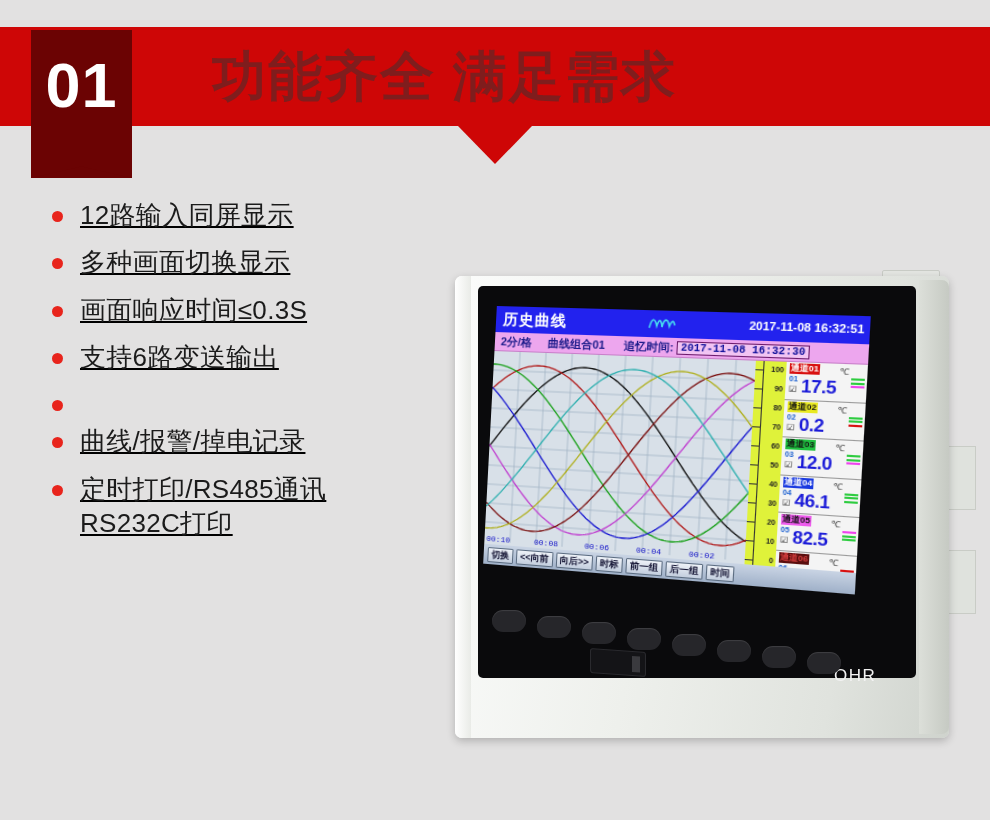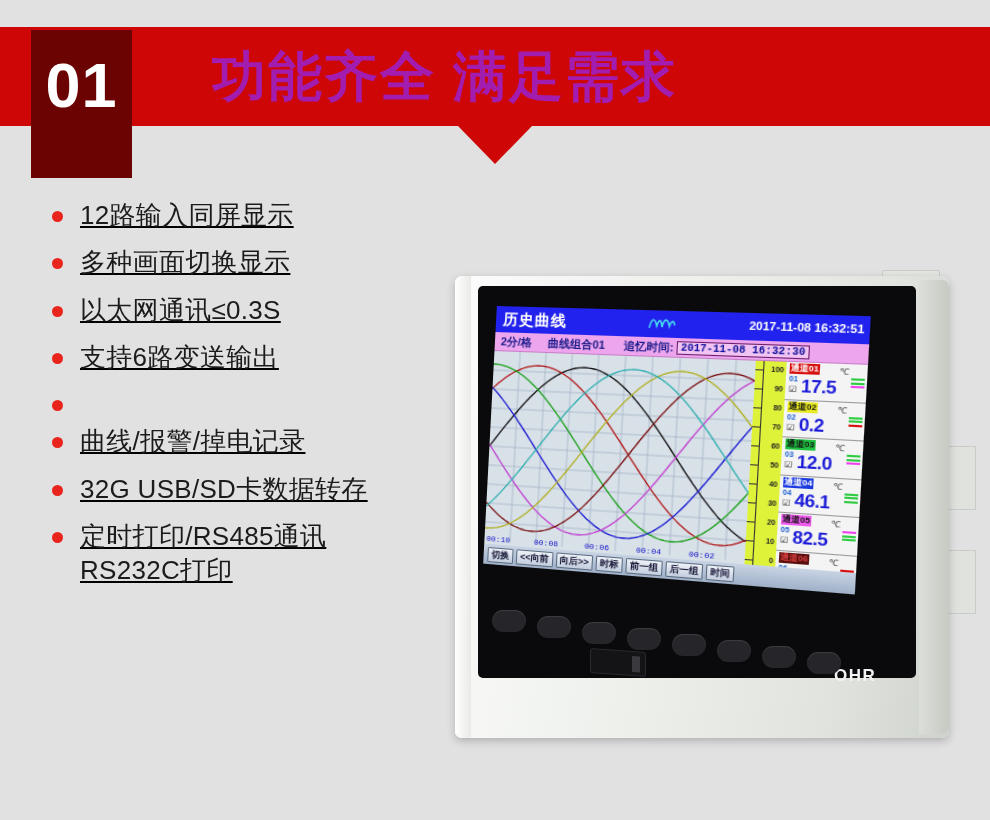--- a/index.html
+++ b/index.html
@@ -39,21 +39,21 @@
     position: absolute; left: 31px; top: 30px;
     width: 101px; height: 110px;
     display: flex; align-items: center; justify-content: center;
     color: #ffffff;
     font-size: 63px; font-weight: bold;
     letter-spacing: 1px;
     line-height: 1;
   }
   .banner-title {
     position: absolute; left: 212px; top: 41px;
-    color: #a21caf;
+    color: #7f1d1d;
     font-size: 54px; font-weight: bold;
     letter-spacing: 2px;
     white-space: nowrap;
   }
 
   
   .features { position: absolute; left: 52px; top: 198px; width: 420px; }
   .feature-row { display: flex; align-items: flex-start; margin-bottom: 13px; text-decoration: underline; }
   .bullet {
     width: 11px; height: 11px; border-radius: 50%;
@@ -96,21 +96,21 @@
     border-radius: 0 7px 7px 0;
   }
   .dev-bezel {
     position: absolute; left: 48px; top: 28px;
     width: 438px; height: 392px;
     background: #0a0a0c;
     border-radius: 5px;
   }
   .ohr-logo {
     position: absolute; left: 404px; top: 408px;
-    color: #f2f2f2; font-size: 17px; font-weight: bold;
+    color: #f2f2f2; font-size: 17px; font-weight: normal;
     letter-spacing: 1.5px;
   }
 
   
   .keys { position: absolute; left: 0; top: 0; }
   .key {
     position: absolute;
     width: 34px; height: 22px;
     background: #26262a;
     border-radius: 11px;
@@ -255,36 +255,32 @@
     <div class="feature-row">
       <span class="bullet"></span>
       <span class="feature-text">12路输入同屏显示</span>
     </div>
     <div class="feature-row">
       <span class="bullet"></span>
       <span class="feature-text">多种画面切换显示</span>
     </div>
     <div class="feature-row">
       <span class="bullet"></span>
-      <span class="feature-text">以太网通讯≤0.3S</span>
+      <span class="feature-text">画面响应时间≤0.3S</span>
     </div>
     <div class="feature-row">
       <span class="bullet"></span>
       <span class="feature-text">支持6路变送输出</span>
     </div>
     <div class="feature-row">
       <span class="bullet"></span>
     </div>
     <div class="feature-row">
       <span class="bullet"></span>
       <span class="feature-text">曲线/报警/掉电记录</span>
-    </div>
-    <div class="feature-row">
-      <span class="bullet"></span>
-      <span class="feature-text">32G USB/SD卡数据转存</span>
     </div>
     <div class="feature-row">
       <span class="bullet"></span>
       <span class="feature-text">定时打印/RS485通讯
 RS232C打印</span>
     </div>
   </div>
 
   <div class="device-wrap">
     <div class="dev-side-tab tab-top"></div>

